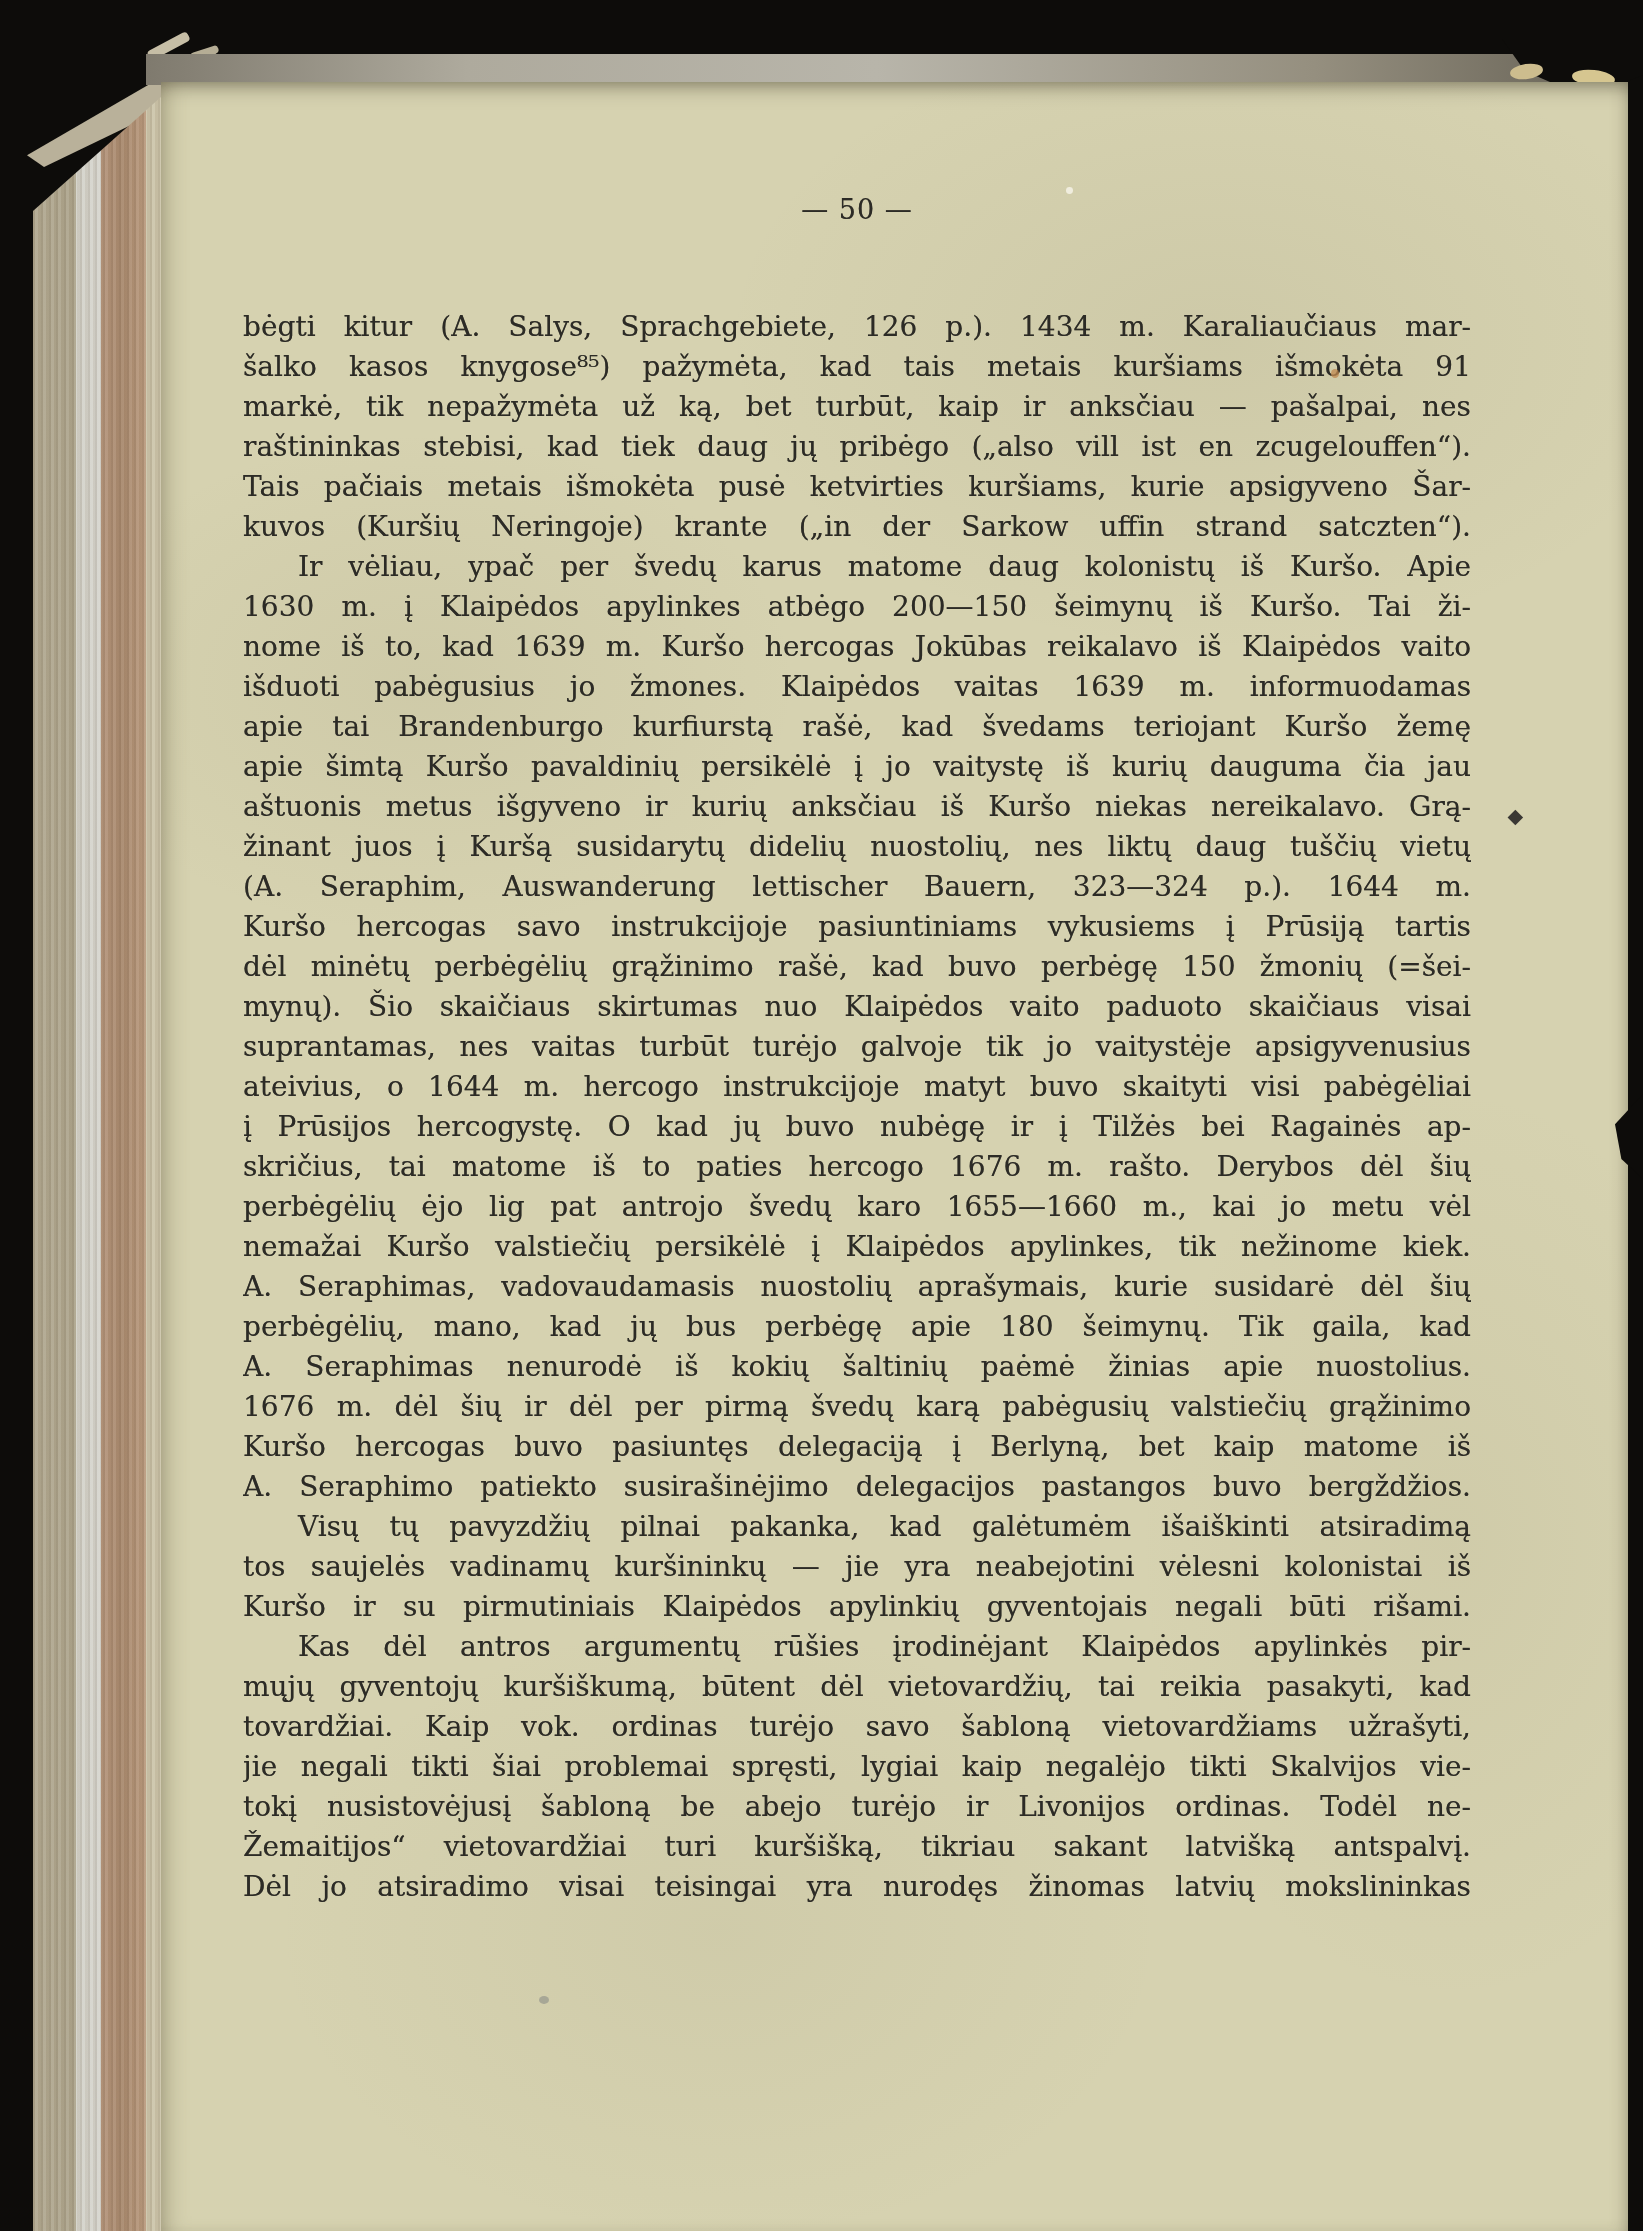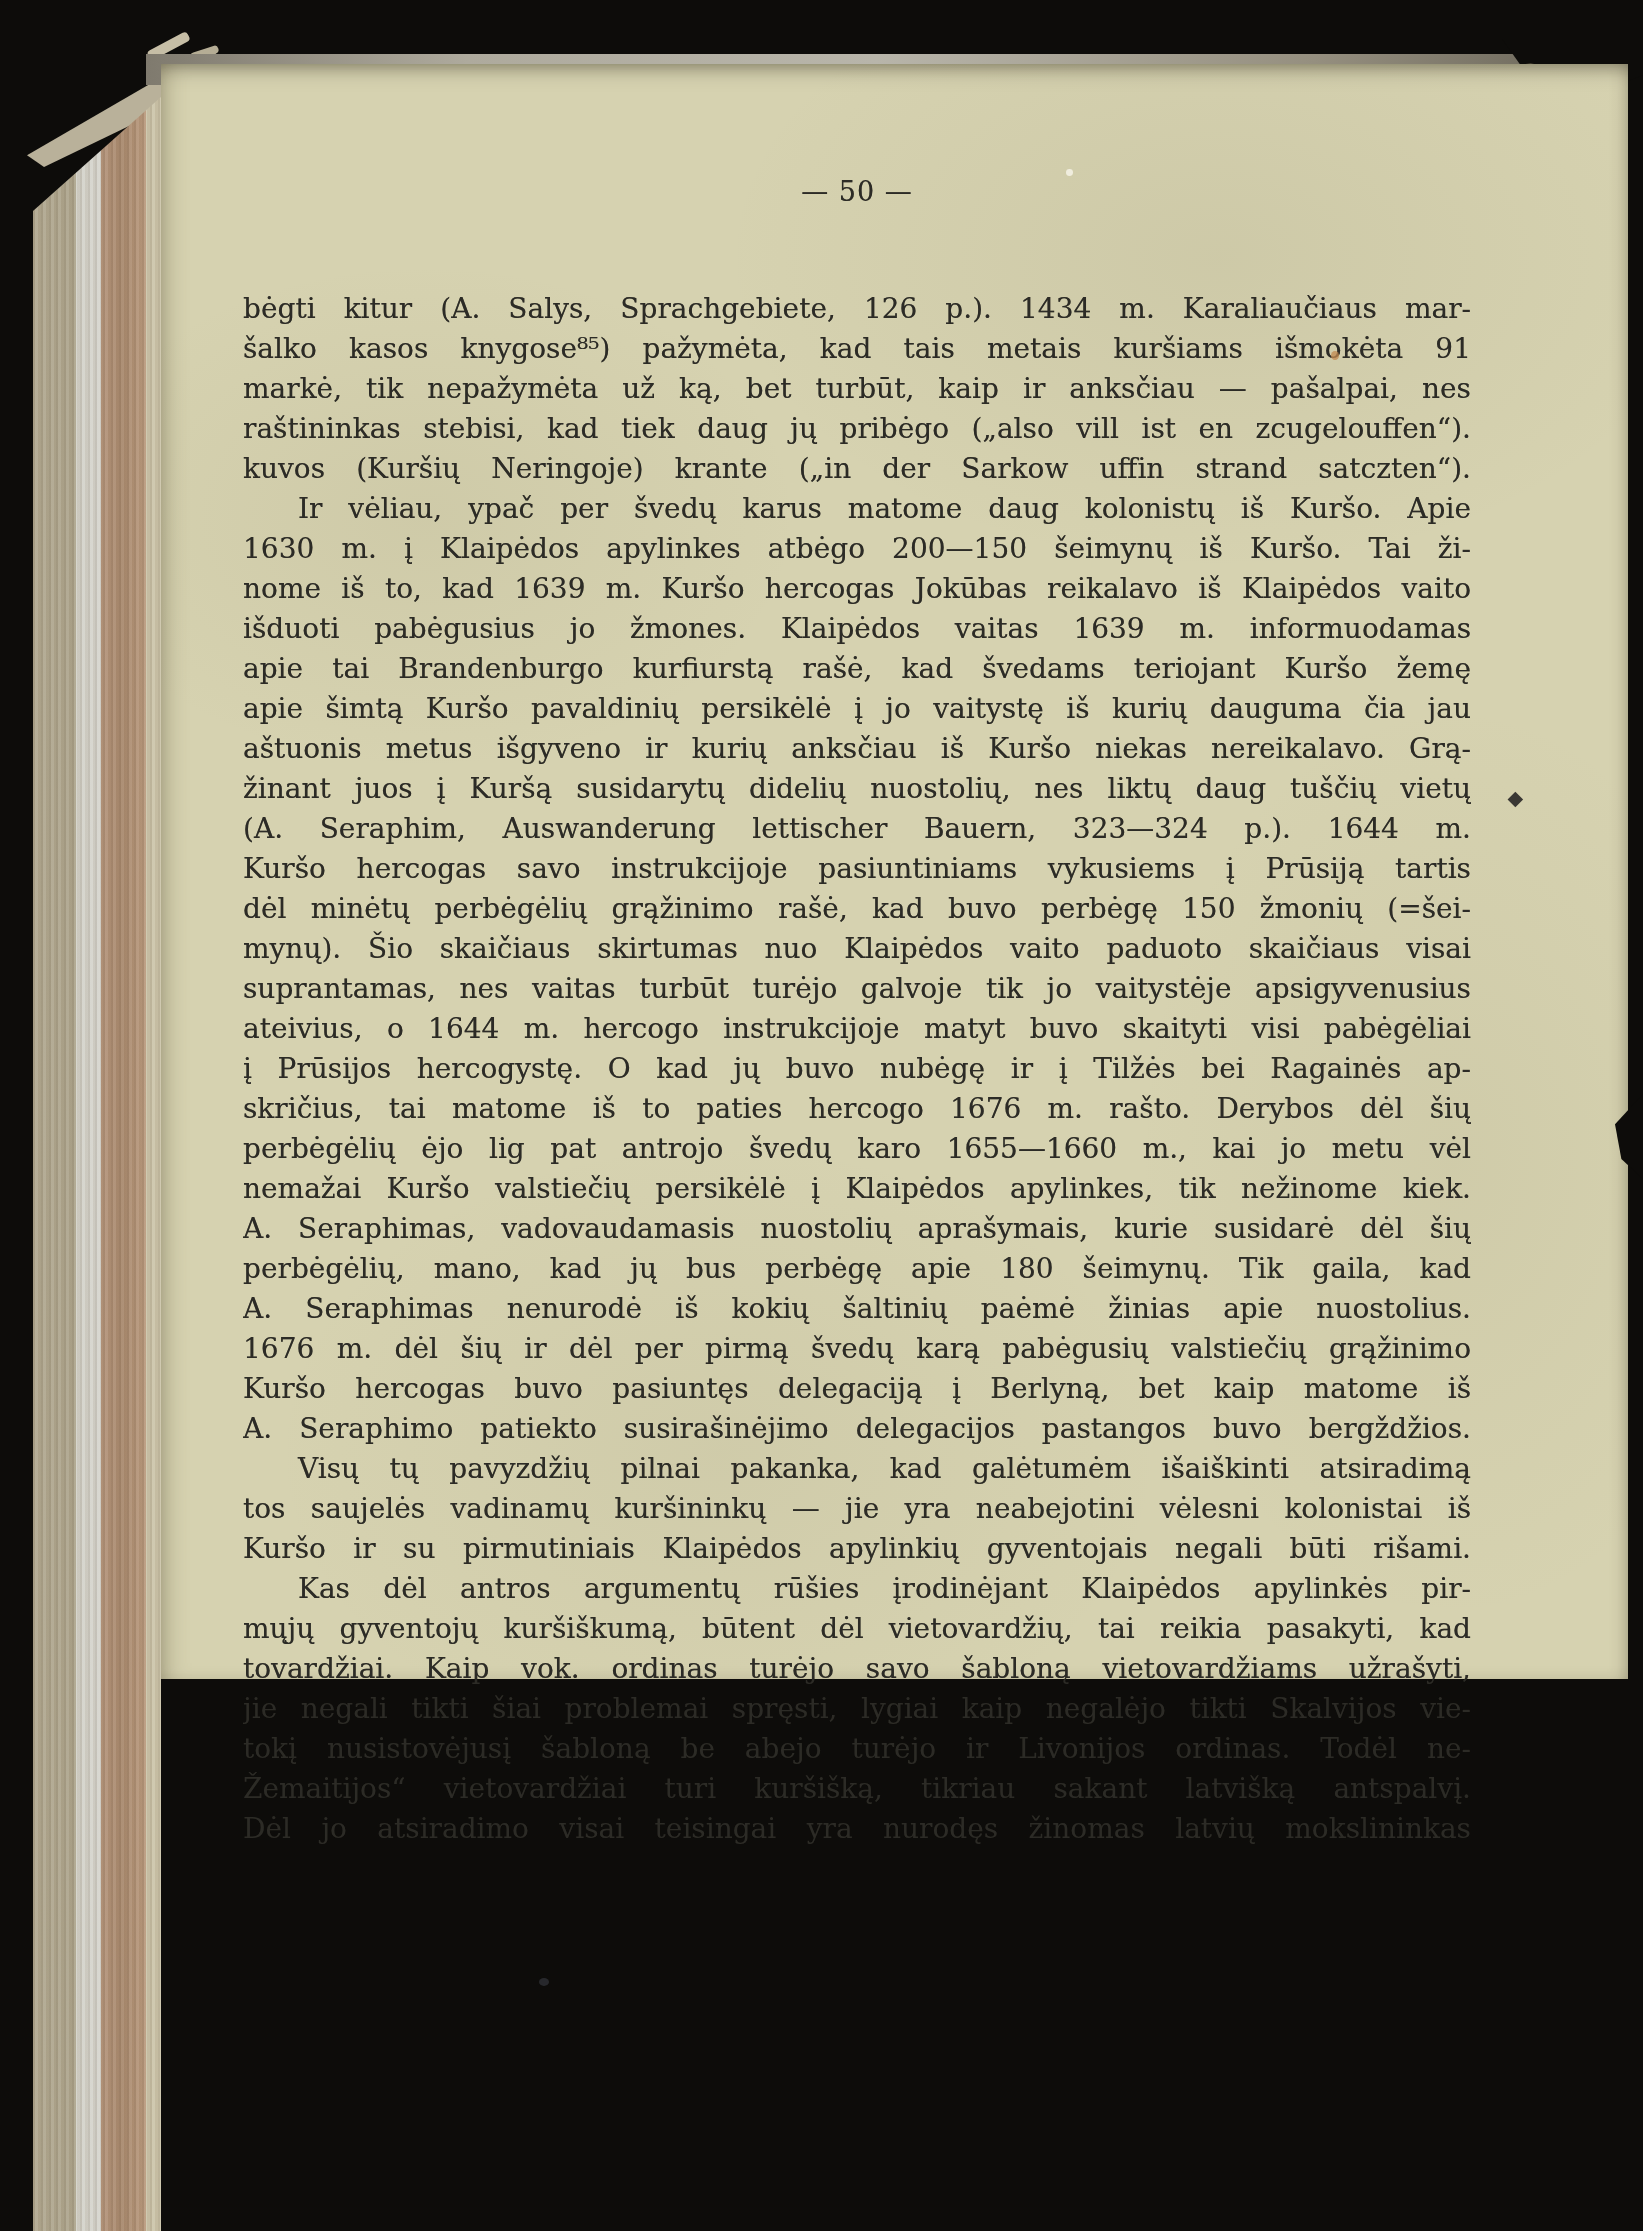--- a/index.html
+++ b/index.html
@@ -36,21 +36,21 @@
   }
   .tr-wedge{
     position:absolute;left:1502px;top:39px;width:142px;height:58px;background:#0d0c0a;
     clip-path:polygon(0 0,100% 0,100% 62%,58% 100%,16% 55%);
   }
   .fray-blob-1{position:absolute;left:1510px;top:64px;width:33px;height:14.6px;background:#cdbd8e;border-radius:50%;transform:rotate(-8deg);}
   .fray-blob-2{position:absolute;left:1572px;top:70px;width:43px;height:15.5px;background:#d6c690;border-radius:50%;transform:rotate(6deg);}
 
   
   .page{
-    position:absolute;left:161px;top:64px;width:1467px;height:1615px;
+    position:absolute;left:161px;top:82px;width:1467px;height:2150px;
     background:
       radial-gradient(ellipse 602px 408px at 18% 28%,rgba(140,133,98,0.10),transparent 62%),
       radial-gradient(ellipse 796px 505px at 72% 12%,rgba(120,113,83,0.09),transparent 62%),
       radial-gradient(ellipse 505px 737px at 88% 68%,rgba(150,143,108,0.10),transparent 62%),
       radial-gradient(ellipse 718px 505px at 38% 86%,rgba(130,123,93,0.08),transparent 62%),
       #d6d2b0;
     box-shadow:
       inset 15.5px 0 25px -13.6px rgba(85,75,50,0.45),
       inset 0 17.5px 21.3px -15.5px rgba(70,65,50,0.6),
       inset -11.6px 0 19.4px -13.6px rgba(60,55,40,0.45);
@@ -104,20 +104,21 @@
   <div class="fray-blob-1"></div>
   <div class="fray-blob-2"></div>
 
   <div class="page">
     <div class="page-number">— 50 —</div>
     <div class="text-block">
         <div class="line">bėgti kitur (A. Salys, Sprachgebiete, 126 p.). 1434 m. Karaliaučiaus mar-</div>
         <div class="line">šalko kasos knygose⁸⁵) pažymėta, kad tais metais kuršiams išmokėta 91</div>
         <div class="line">markė, tik nepažymėta už ką, bet turbūt, kaip ir anksčiau — pašalpai, nes</div>
         <div class="line">raštininkas stebisi, kad tiek daug jų pribėgo („also vill ist en zcugelouffen“).</div>
+        <div class="line">Tais pačiais metais išmokėta pusė ketvirties kuršiams, kurie apsigyveno Šar-</div>
         <div class="line">kuvos (Kuršių Neringoje) krante („in der Sarkow uffin strand satczten“).</div>
         <div class="line indent">Ir vėliau, ypač per švedų karus matome daug kolonistų iš Kuršo. Apie</div>
         <div class="line">1630 m. į Klaipėdos apylinkes atbėgo 200—150 šeimynų iš Kuršo. Tai ži-</div>
         <div class="line">nome iš to, kad 1639 m. Kuršo hercogas Jokūbas reikalavo iš Klaipėdos vaito</div>
         <div class="line">išduoti pabėgusius jo žmones. Klaipėdos vaitas 1639 m. informuodamas</div>
         <div class="line">apie tai Brandenburgo kurfiurstą rašė, kad švedams teriojant Kuršo žemę</div>
         <div class="line">apie šimtą Kuršo pavaldinių persikėlė į jo vaitystę iš kurių dauguma čia jau</div>
         <div class="line">aštuonis metus išgyveno ir kurių anksčiau iš Kuršo niekas nereikalavo. Grą-</div>
         <div class="line">žinant juos į Kuršą susidarytų didelių nuostolių, nes liktų daug tuščių vietų</div>
         <div class="line">(A. Seraphim, Auswanderung lettischer Bauern, 323—324 p.). 1644 m.</div>

